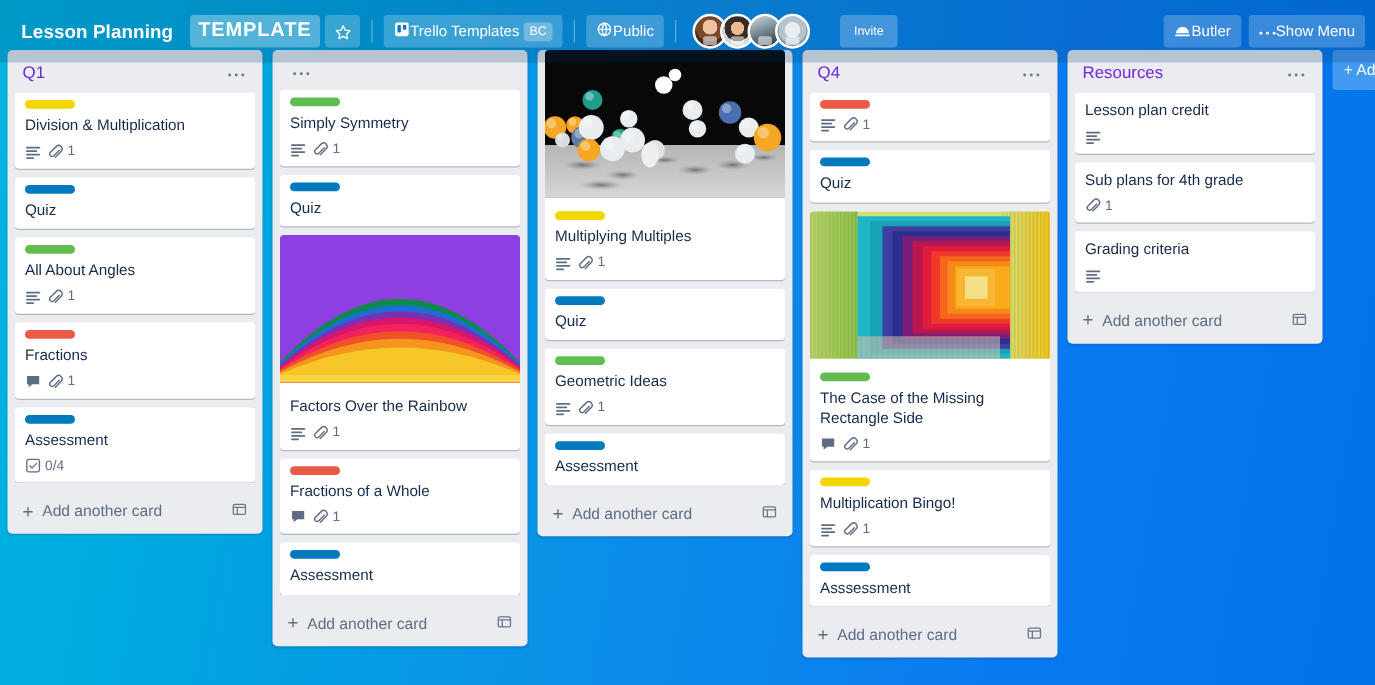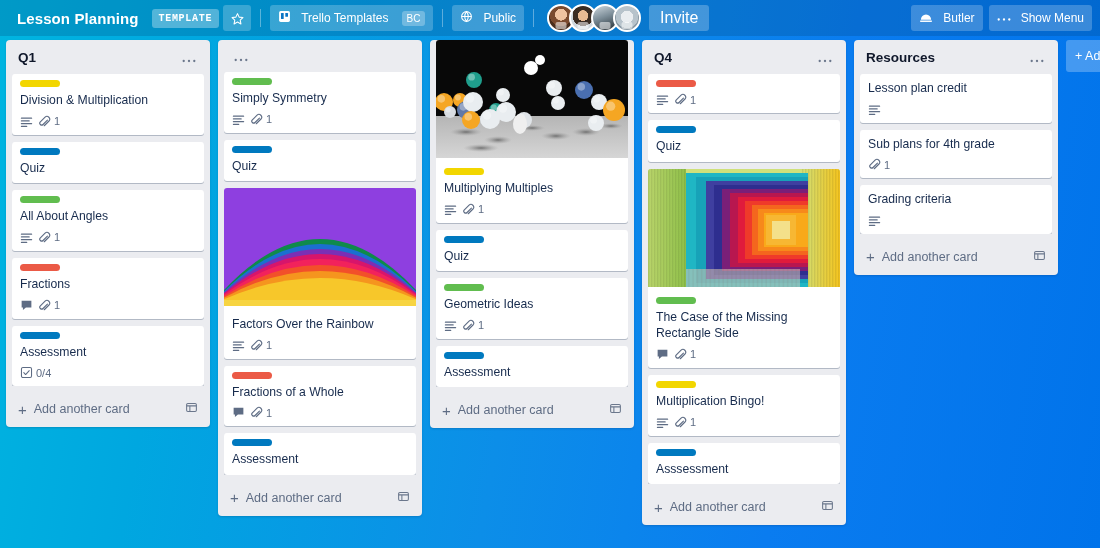--- a/index.html
+++ b/index.html
@@ -9,59 +9,58 @@
     font-family: "Liberation Sans", sans-serif;
     -webkit-font-smoothing: antialiased;
   }
   body {
     background: linear-gradient(100deg, #00b5e0 0%, #00a7e0 18%, #0c8ee8 48%, #0a7cf0 72%, #0073ea 100%);
     position: relative;
   }
 
   
   .board-header {
-    height: 36px;
+    height: 50px;
     background: rgba(0,58,110,0.22);
     display: flex;
     align-items: center;
     padding: 0 8px;
     gap: 4px;
     position: relative;
     z-index: 20;
   }
   .board-title {
     color: #fff;
     font-size: 15px;
     font-weight: bold;
     padding: 4px 9px;
     border-radius: 3px;
     letter-spacing: 0.1px;
     white-space: nowrap;
   }
   .hdr-btn {
     display: flex;
     align-items: center;
-    gap: 10px;
+    gap: 0;
     height: 26px;
     padding: 0 8px;
     border-radius: 3px;
     background: rgba(255,255,255,0.22);
     color: #fff;
     font-size: 12px;
     white-space: nowrap;
   }
   .template-pill {
     background: rgba(255,255,255,0.32);
     color: #fff;
-    font-size: 10px;
+    font-size: 16px;
     font-weight: bold;
     letter-spacing: 0.7px;
     padding: 4px 7px;
     border-radius: 3px;
-    font-family: Liberation Mono, monospace;
   }
   .icon-btn {
     width: 28px; height: 26px;
     border-radius: 3px;
     background: rgba(255,255,255,0.22);
     display: flex; align-items: center; justify-content: center;
     color: #fff;
   }
   .hdr-sep {
     width: 1px; height: 18px;
@@ -95,26 +94,26 @@
     content: "";
     position: absolute; left: 50%; bottom: 1px;
     transform: translateX(-50%);
     width: 11px; height: 7px;
     background: rgba(255,255,255,0.55);
     border-radius: 2px;
   }
   .invite-btn {
     background: rgba(255,255,255,0.24);
     color: #fff;
-    font-size: 16px;
+    font-size: 10px;
     height: 26px;
     padding: 0 11px;
     border-radius: 3px;
     display: flex; align-items: center;
-    margin-left: 4px;
+    margin-left: 20px;
   }
   .hdr-right { margin-left: auto; display: flex; align-items: center; gap: 6px; }
 
   
   .board-canvas {
     position: absolute;
     top: 36px; left: 0; right: 0; bottom: 0;
     display: flex;
     align-items: flex-start;
     padding: 4px 0 0 6px;
@@ -134,22 +133,22 @@
     box-shadow: 0 1px 2px rgba(9,30,66,0.18);
   }
   .list-header {
     display: flex;
     align-items: center;
     padding: 10px 6px 8px 8px;
     min-height: 32px;
   }
   .list-title {
     font-size: 13.5px;
-    font-weight: bold;
-    color: #0f172a;
+    font-weight: normal;
+    color: #6d28d9;
     flex: 1;
     line-height: 1.2;
   }
   .list-menu {
     color: #6b778c;
     font-size: 15px;
     letter-spacing: 1px;
     line-height: 8px;
     padding: 2px 4px;
     border-radius: 3px;

